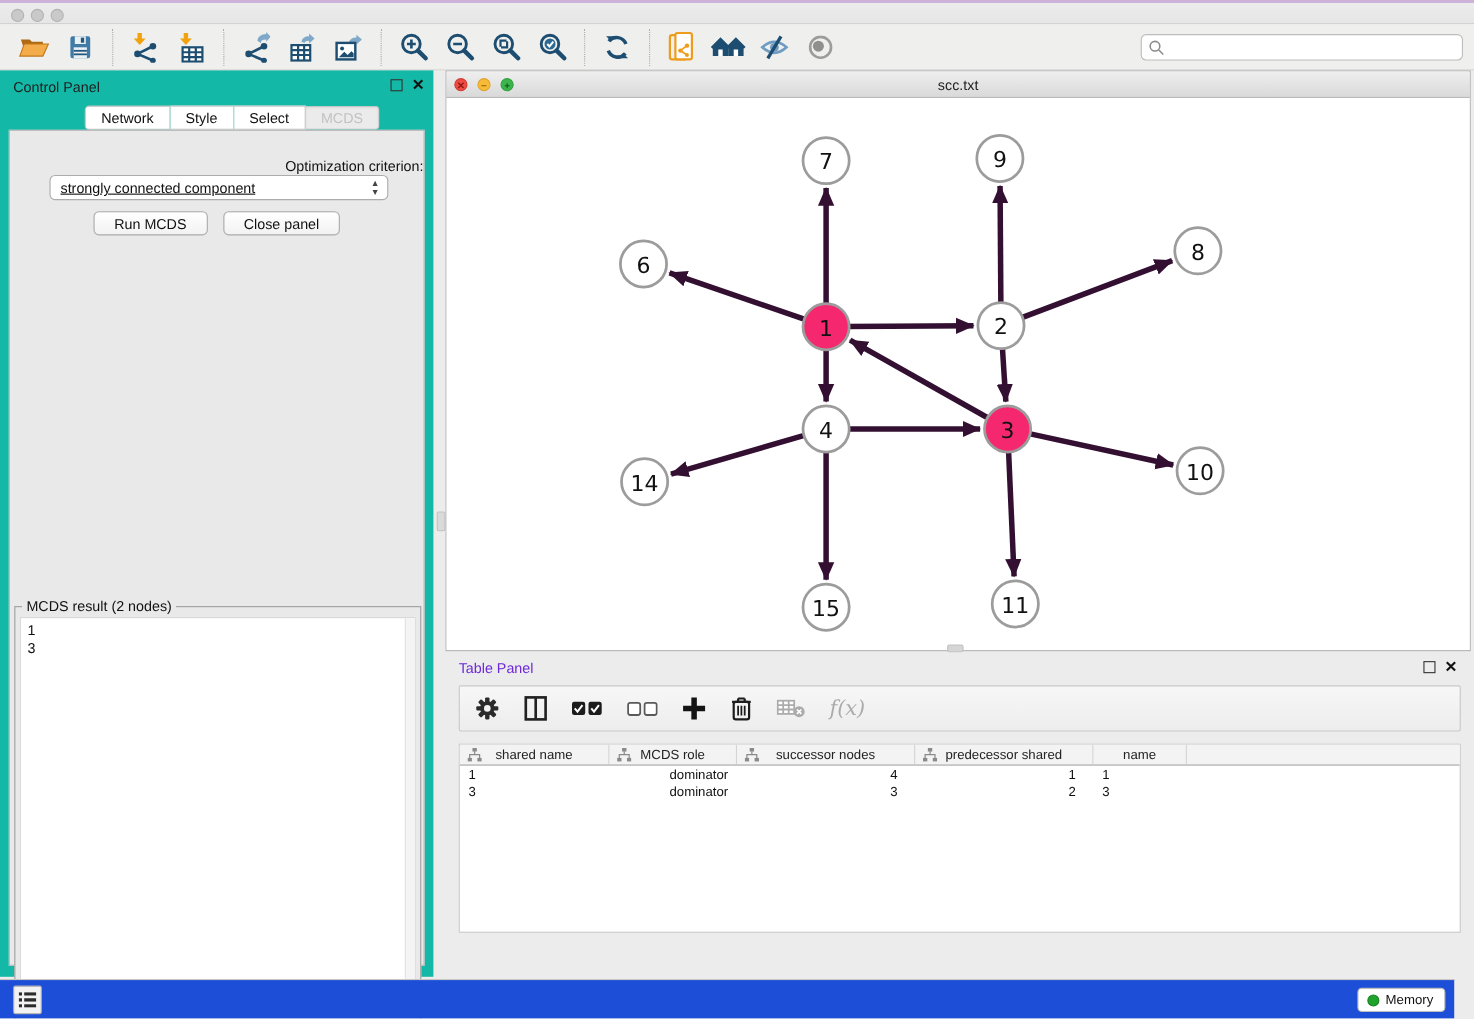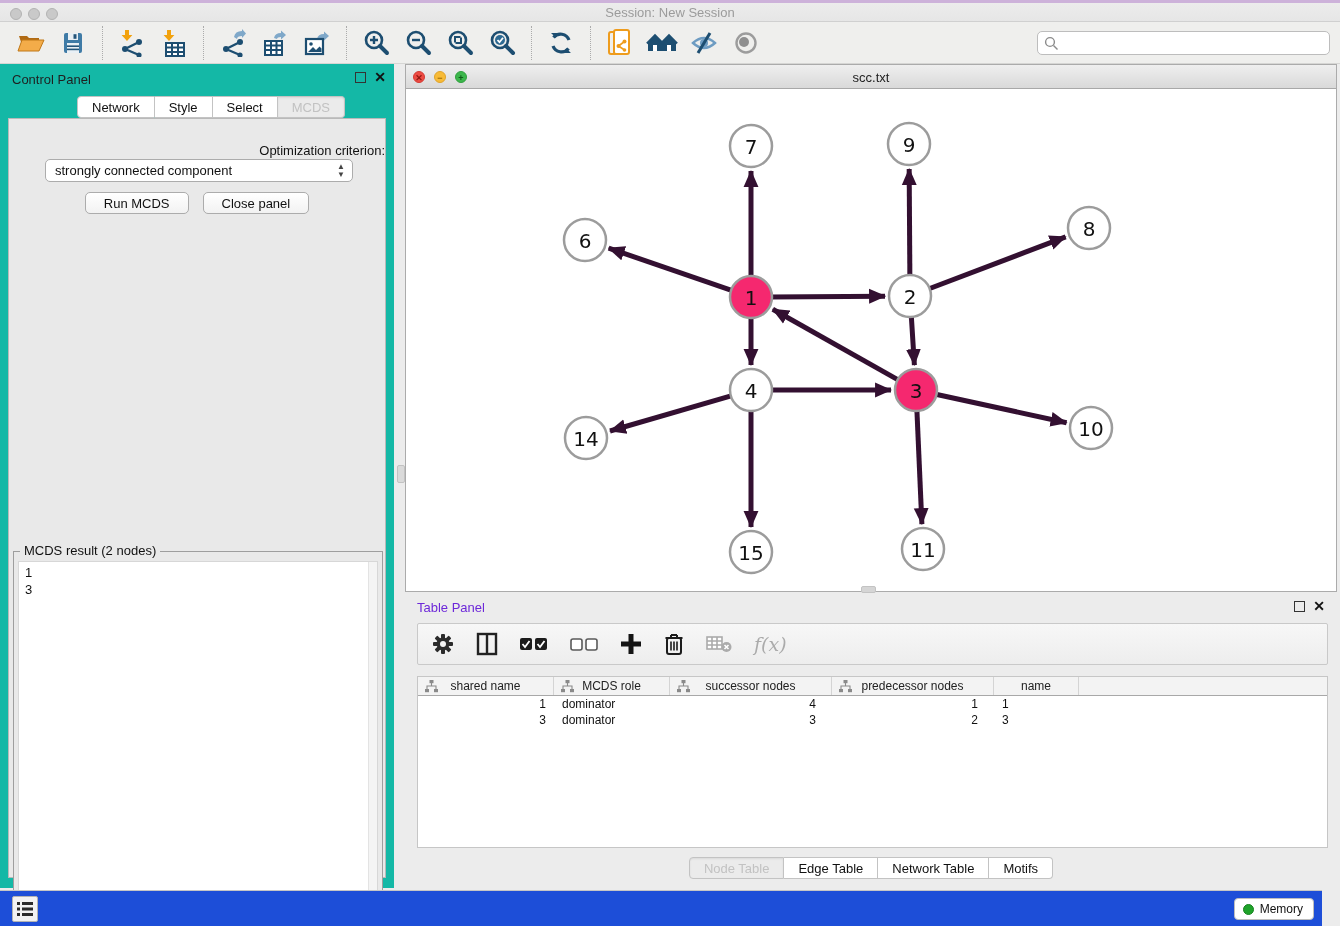--- a/index.html
+++ b/index.html
@@ -51,21 +51,21 @@
   .seg-tab:last-child { border-radius:0 4px 4px 0; }
   .seg-tab.active { background:#EBEBEB; color:#C2C2C2; box-shadow:inset 0 1px 2px rgba(0,0,0,.08); }
   .cp-box {
     position:absolute; left:8px; top:54px; width:378px; height:760px;
     border:1px solid #B9B9B9; background:#E9E9E9;
   }
   .opt-label { position:absolute; top:24px; width:100%; text-align:right; font-size:13px; color:#111; }
   .opt-select {
     position:absolute; left:36px; top:40px; width:308px; height:23px;
     background:#fff; border:1px solid #ACACAC; border-radius:5px;
-    font-size:13px; color:#111; display:flex; align-items:center; padding:0 22px 0 9px;
+    font-size:13px; color:#111; display:flex; align-items:center; padding:0 22px 0 9px;text-decoration:underline;
   }
   .sel-chevrons { position:absolute; right:7px; top:3px; font-size:8px; color:#444; line-height:8px; text-align:center; }
   .cp-buttons { position:absolute; left:0; top:73px; width:100%; display:flex; justify-content:center; gap:14px; }
   .aqua-btn {
     height:22px; background:linear-gradient(#FFFFFF,#F2F2F2); border:1px solid #ACACAC; border-radius:5px;
     font-size:13px; color:#111; padding:0 18px; display:flex; align-items:center;
     font-family:"Liberation Sans", sans-serif;
   }
   .result-group {
     position:absolute; left:4px; top:432px; width:370px; height:377px;
@@ -111,21 +111,21 @@
   .tbl {
     position:absolute; left:12px; top:81px; width:911px; height:172px;
     background:#fff; border:1px solid #C6C6C6;
   }
   .tbl-headrow { display:flex; height:19px; background:#F3F3F3; border-bottom:1px solid #A8A8A8; }
   .th { position:relative; display:flex; align-items:center; justify-content:center; font-size:12px; color:#222; border-right:1px solid #D4D4D4; }
   .th .tree-ic { position:absolute; left:7px; top:3px; }
   .tbl-row { display:flex; height:16px; font-size:12px; color:#111; }
   .td { padding:1px 8px; overflow:hidden; white-space:nowrap; }
   .ra { text-align:right; padding-right:16px; }
-  .c0 { width:136px;text-align:right; } .c1 { width:116px; } .c2 { width:162px; } .c3 { width:162px; } .c4 { width:85px; }
+  .c0 { width:136px; } .c1 { width:116px;text-align:right; } .c2 { width:162px; } .c3 { width:162px; } .c4 { width:85px; }
   .tp-tabs { position:absolute; left:0; top:262px; width:100%; display:flex; justify-content:center; }
   
   .statusbar {
     position:absolute; left:0; top:890px; width:1322px; height:36px;
     background:#1d4ed8; border-top:1px solid #C6C6C6;
   }
   .list-btn {
     position:absolute; left:12px; top:5px; width:26px; height:26px;
     background:#F2F2F2; border:1px solid #B3B3B3; border-radius:2px;
     display:flex; align-items:center; justify-content:center;
@@ -137,21 +137,20 @@
   }
   .mem-dot { width:11px; height:11px; border-radius:50%; background:#1FA32A; border:1px solid #168220; }
 </style>
 </head>
 <body>
 
 <div class="titlebar">
   <div class="traffic gray" style="left:10px"></div>
   <div class="traffic gray" style="left:28px"></div>
   <div class="traffic gray" style="left:46px"></div>
-  <div class="win-title">Session: New Session</div>
 </div>
 
 <div class="toolbar">
   <div class="tb-btn">
     <svg width="28" height="24" viewBox="0 0 28 24">
       <path d="M2 5 h8 l2 2 h10 v4 h-18 z" fill="#B06A14"></path>
       <path d="M1 20 L5 9 H27 L22 20 Z" fill="#F3AC49" stroke="#C07818" stroke-width="1"></path>
     </svg>
   </div>
   <div class="tb-btn">
@@ -485,21 +484,21 @@
       </div>
       <div class="th c3">
         <svg class="tree-ic" width="13" height="13" viewBox="0 0 13 13">
             <g fill="#8A8A8A">
               <rect x="4.5" y="0" width="4" height="3.2"></rect>
               <rect x="0" y="9" width="4" height="3.2"></rect>
               <rect x="9" y="9" width="4" height="3.2"></rect>
               <path d="M6.5 3 v3 M2 9 V6 h9 v3" stroke="#8A8A8A" fill="none" stroke-width="1.1"></path>
             </g>
           </svg>
-        <span>predecessor nodes</span>
+        <span>predecessor shared</span>
       </div>
       <div class="th c4">
         <span>name</span>
       </div>
     </div>
     <div class="tbl-row">
       <div class="td c0">1</div>
       <div class="td c1">dominator</div>
       <div class="td c2 ra">4</div>
       <div class="td c3 ra">1</div>
@@ -507,26 +506,20 @@
     </div>
     <div class="tbl-row">
       <div class="td c0">3</div>
       <div class="td c1">dominator</div>
       <div class="td c2 ra">3</div>
       <div class="td c3 ra">2</div>
       <div class="td c4">3</div>
     </div>
   </div>
 
-  <div class="tp-tabs">
-    <div class="seg-tab active">Node Table</div>
-    <div class="seg-tab">Edge Table</div>
-    <div class="seg-tab">Network Table</div>
-    <div class="seg-tab">Motifs</div>
-  </div>
 </div>
 
 <div class="statusbar">
   <div class="list-btn">
     <svg width="16" height="14" viewBox="0 0 16 14">
       <g fill="#2B2B2B">
         <rect x="0" y="0" width="3" height="3"></rect>
           <rect x="5" y="0" width="11" height="3"></rect>
         <rect x="0" y="5.5" width="3" height="3"></rect>
           <rect x="5" y="5.5" width="11" height="3"></rect>

